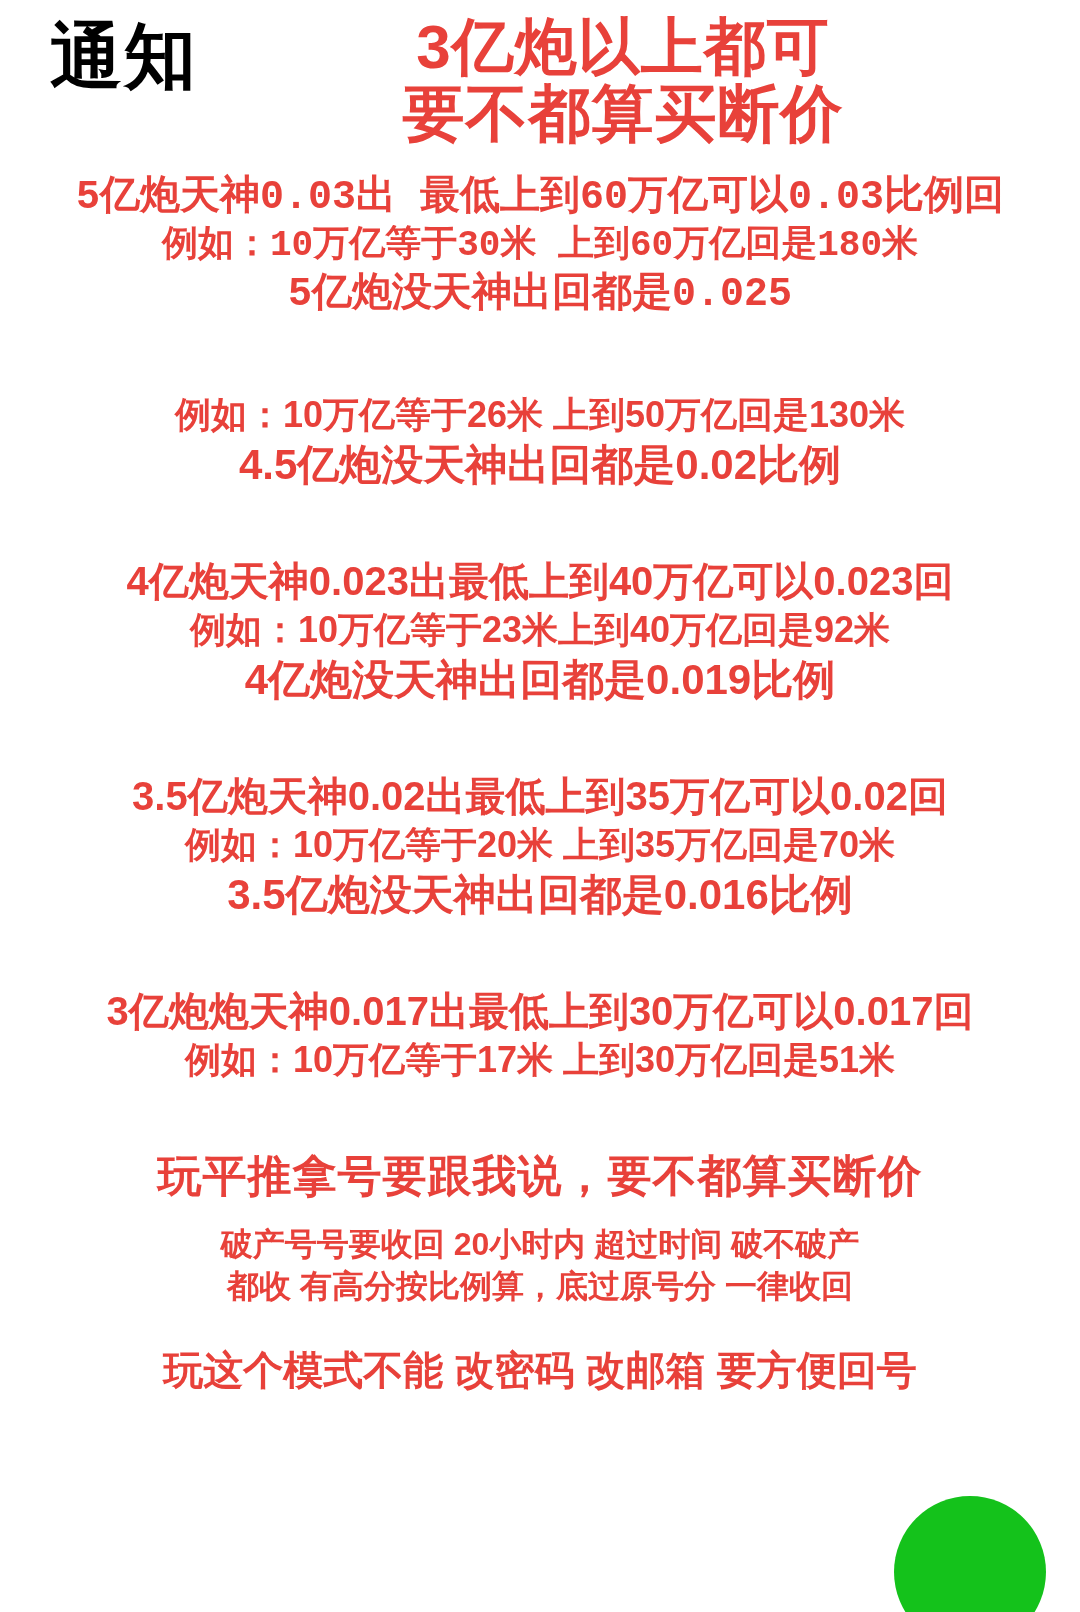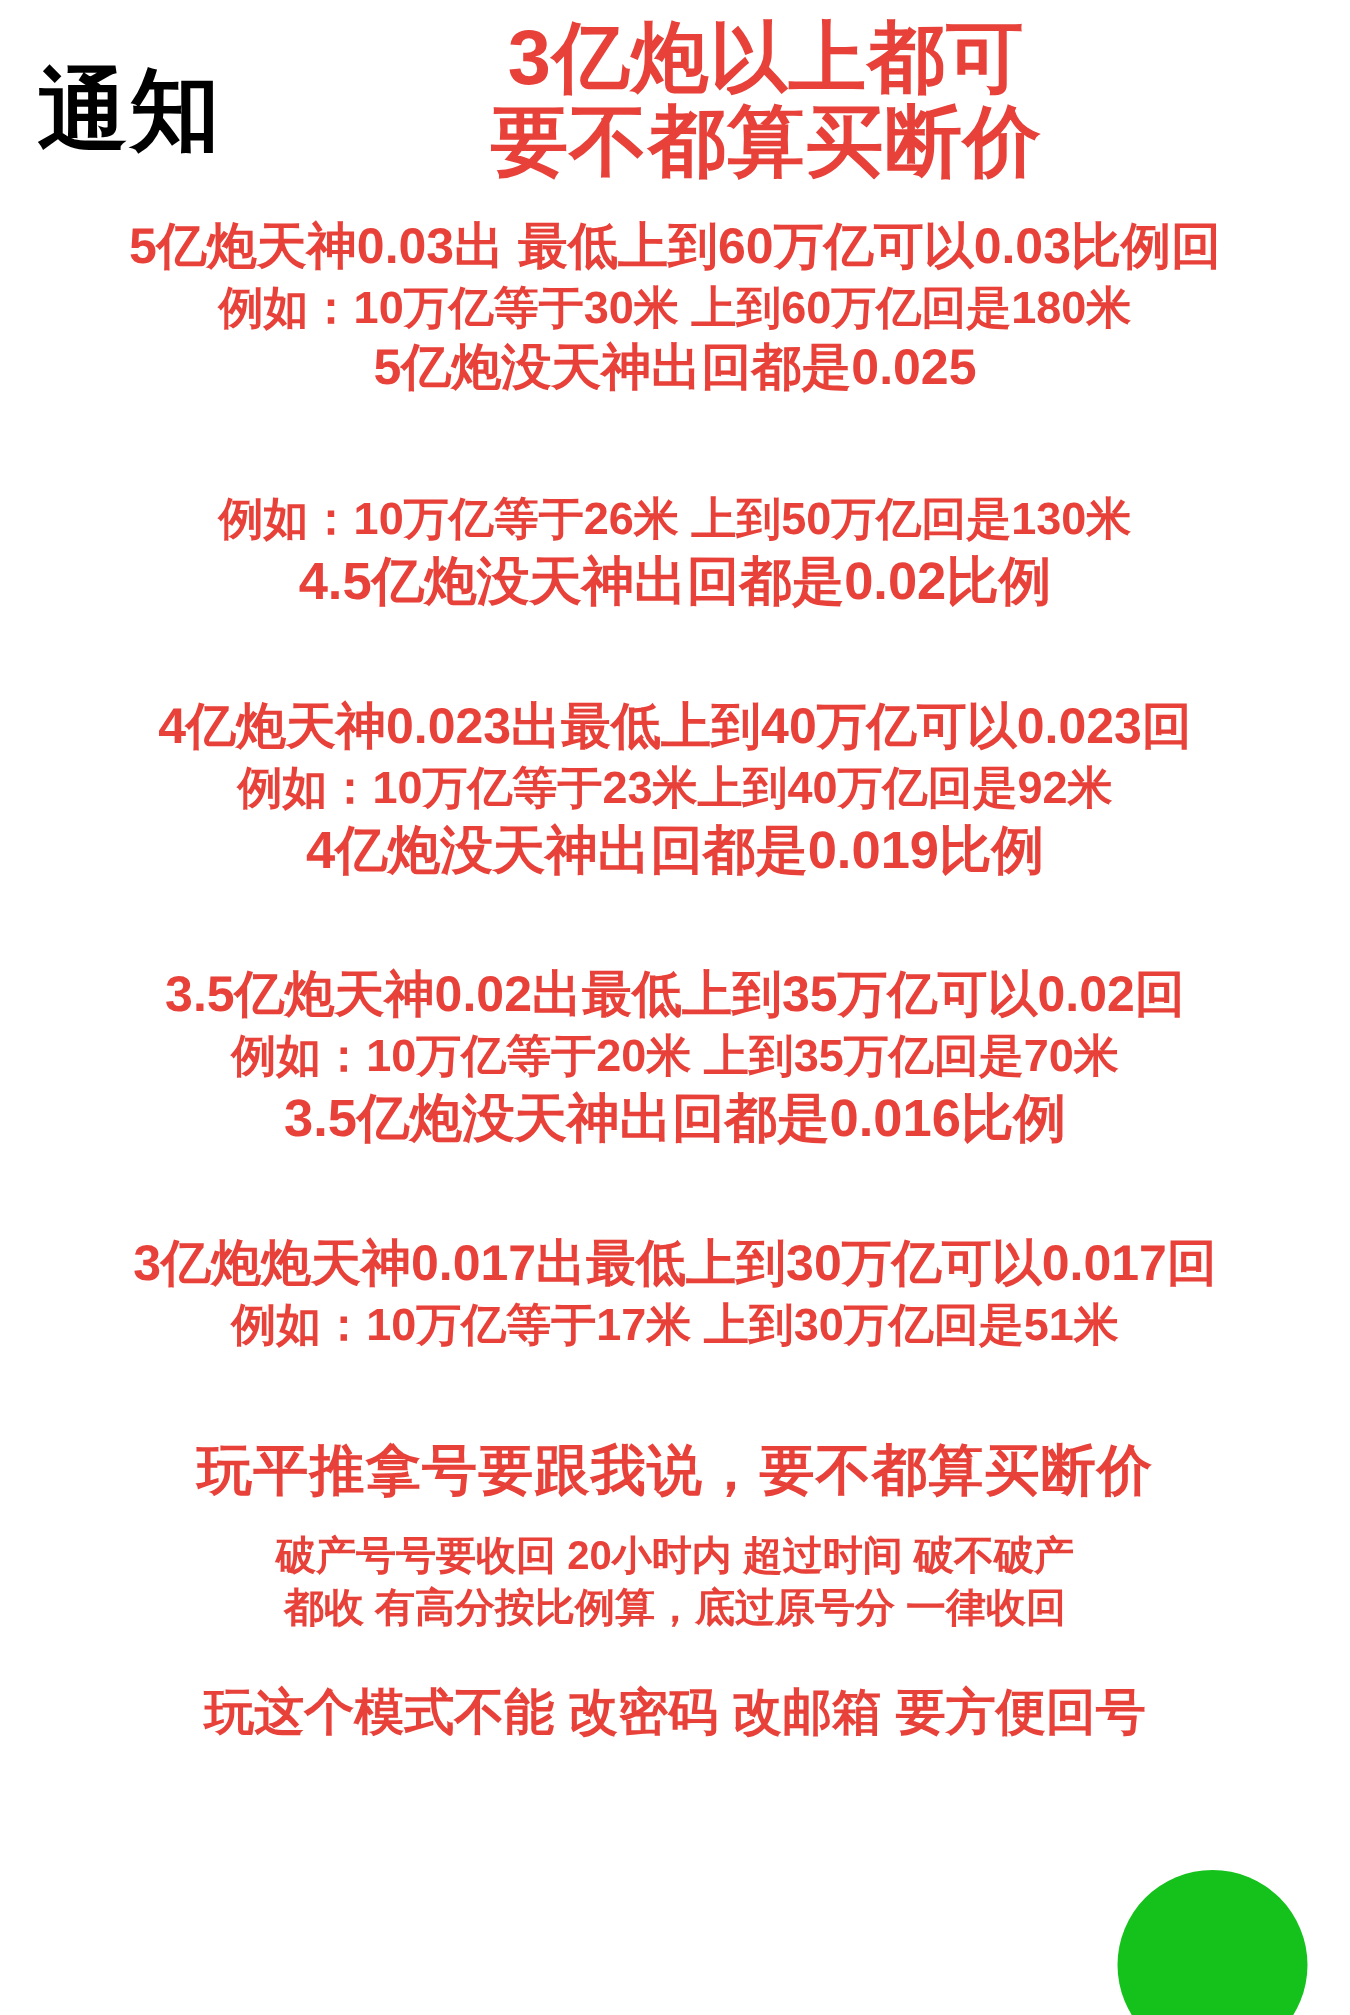--- a/index.html
+++ b/index.html
@@ -25,24 +25,23 @@
     display: flex;
     align-items: flex-start;
     padding: 14px 0 0 0;
   }
   .notice-label {
     font-size: 72px;
     font-weight: bold;
     color: #000000;
     line-height: 1.0;
     letter-spacing: 2px;
-    padding-left: 30px;
+    padding-left: 50px;
     padding-top: 6px;
     white-space: nowrap;
-    margin-top: 33px;
   }
   .headline {
     flex: 1;
     text-align: center;
     color: #e8413a;
     font-weight: bold;
     font-size: 62px;
     line-height: 1.08;
     letter-spacing: 1px;
     padding-right: 32px;
@@ -119,21 +118,21 @@
   <div class="header-row">
     <div class="notice-label">通知</div>
     <div class="headline">
       <div>3亿炮以上都可</div>
       <div>要不都算买断价</div>
     </div>
   </div>
 
   <div class="body">
 
-    <div class="block" style="margin-top:24px;">
+    <div class="block" style="margin-top:24px;font-family:Liberation Mono, monospace;">
       <div class="line l-main">5亿炮天神0.03出 最低上到60万亿可以0.03比例回</div>
       <div class="line l-sub">例如：10万亿等于30米 上到60万亿回是180米</div>
       <div class="line l-main">5亿炮没天神出回都是0.025</div>
     </div>
 
     <div class="gap-lg"></div>
 
     <div class="block">
       <div class="line l-sub">例如：10万亿等于26米 上到50万亿回是130米</div>
       <div class="line l-strong">4.5亿炮没天神出回都是0.02比例</div>

